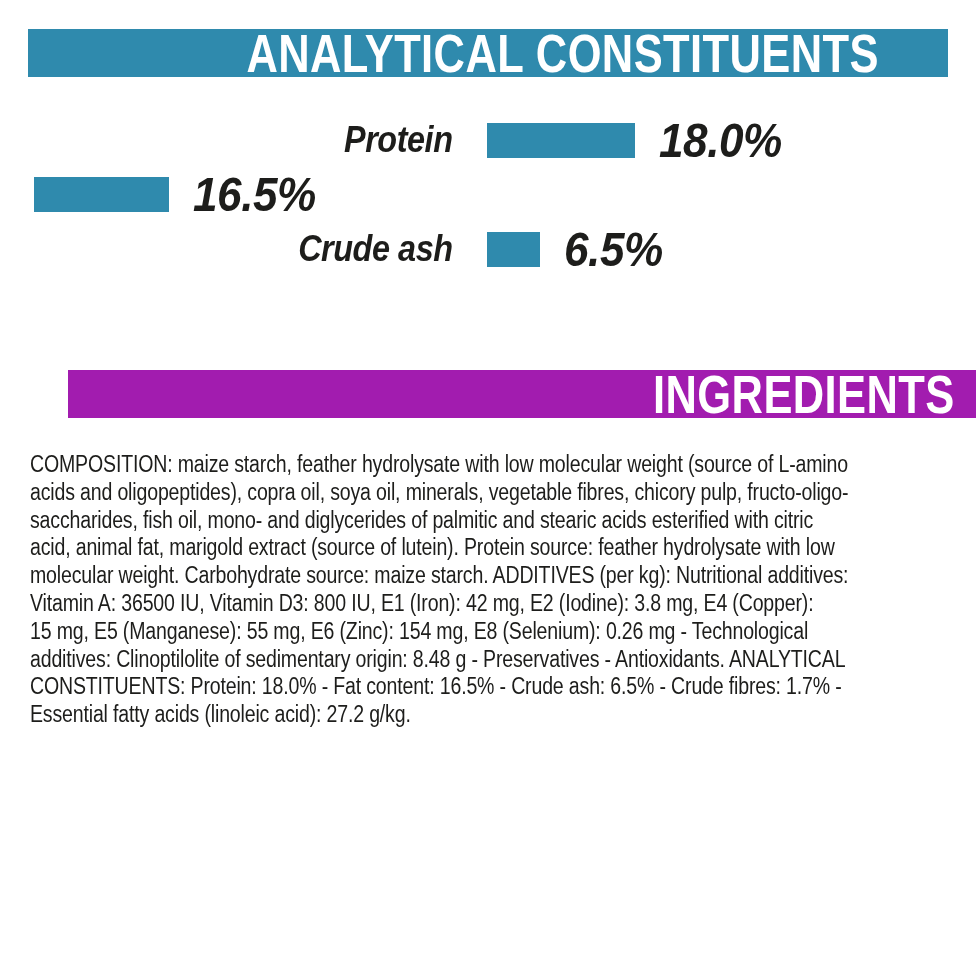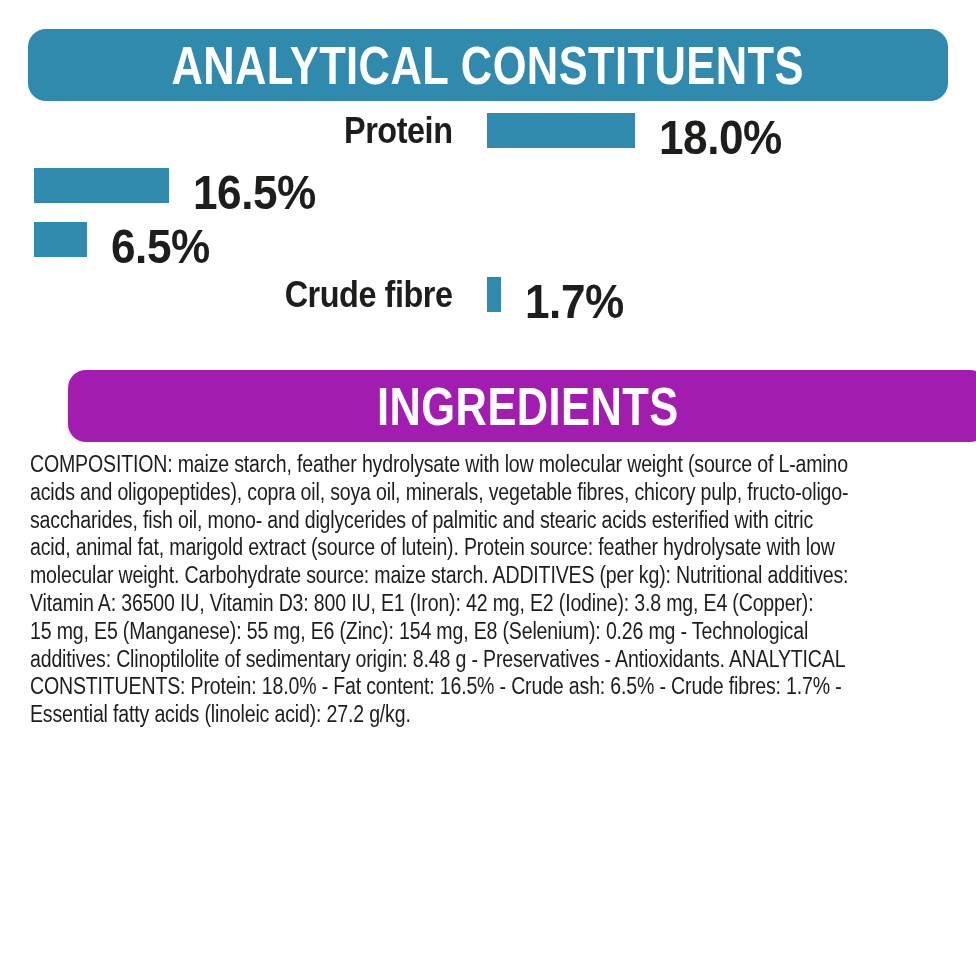--- a/index.html
+++ b/index.html
@@ -9,46 +9,47 @@
     height: 973px;
     background: #ffffff;
     overflow: hidden;
     font-family: "Liberation Sans", "DejaVu Sans", sans-serif;
     color: #1d1d1b;
   }
   .banner {
     position: absolute;
     left: 28px;
     width: 920px;
-    height: 72px;
+    height: 48px;
     display: flex;
     align-items: center;
-    justify-content: center;
-    border-radius: 18px;
+    justify-content: flex-end;
   }
   .banner-analytical { top: 29px; }
   .banner-ingredients { top: 370px; }
   .banner-text {
     color: #ffffff;
     font-weight: bold;
     font-size: 53px;
     white-space: nowrap;
     transform: scaleX(0.82);
     transform-origin: 50% 50%;
     letter-spacing: 0.5px;
   }
   .chart {
     position: absolute;
     left: 0;
     top: 113px;
     width: 976px;
   }
   .crow {
     display: flex;
+    align-items: center;
     height: 54.6px;
+    font-style: italic;
   }
   .clabel {
     width: 453px;
     text-align: right;
     font-weight: bold;
     font-size: 36px;
     line-height: 1;
   }
   .clabel > span {
     display: inline-block;
@@ -100,27 +101,23 @@
       <div class="crow">
         <div class="clabel"><span>Protein</span></div>
         <div class="cbar" style="width: 147.6px; background: rgb(47, 138, 173);"></div>
         <div class="cvalue"><span>18.0%</span></div>
       </div>
       <div class="crow">
         <div class="cbar" style="width: 135.3px; background: rgb(47, 138, 173);"></div>
         <div class="cvalue"><span>16.5%</span></div>
       </div>
       <div class="crow">
+        <div class="clabel"><span>Crude ash</span></div>
         <div class="cbar" style="width: 53.3px; background: rgb(47, 138, 173);"></div>
         <div class="cvalue"><span>6.5%</span></div>
-      </div>
-      <div class="crow">
-        <div class="clabel"><span>Crude fibre</span></div>
-        <div class="cbar" style="width: 13.94px; background: rgb(47, 138, 173);"></div>
-        <div class="cvalue"><span>1.7%</span></div>
       </div>
     </div>
 
   <div class="banner banner-ingredients" style="background: #a21caf; margin-left: 40px;">
     <span class="banner-text">INGREDIENTS</span>
   </div>
 
   <div class="body-text">COMPOSITION: maize starch, feather hydrolysate with low molecular weight (source of L-amino
 acids and oligopeptides), copra oil, soya oil, minerals, vegetable fibres, chicory pulp, fructo-oligo-
 saccharides, fish oil, mono- and diglycerides of palmitic and stearic acids esterified with citric

